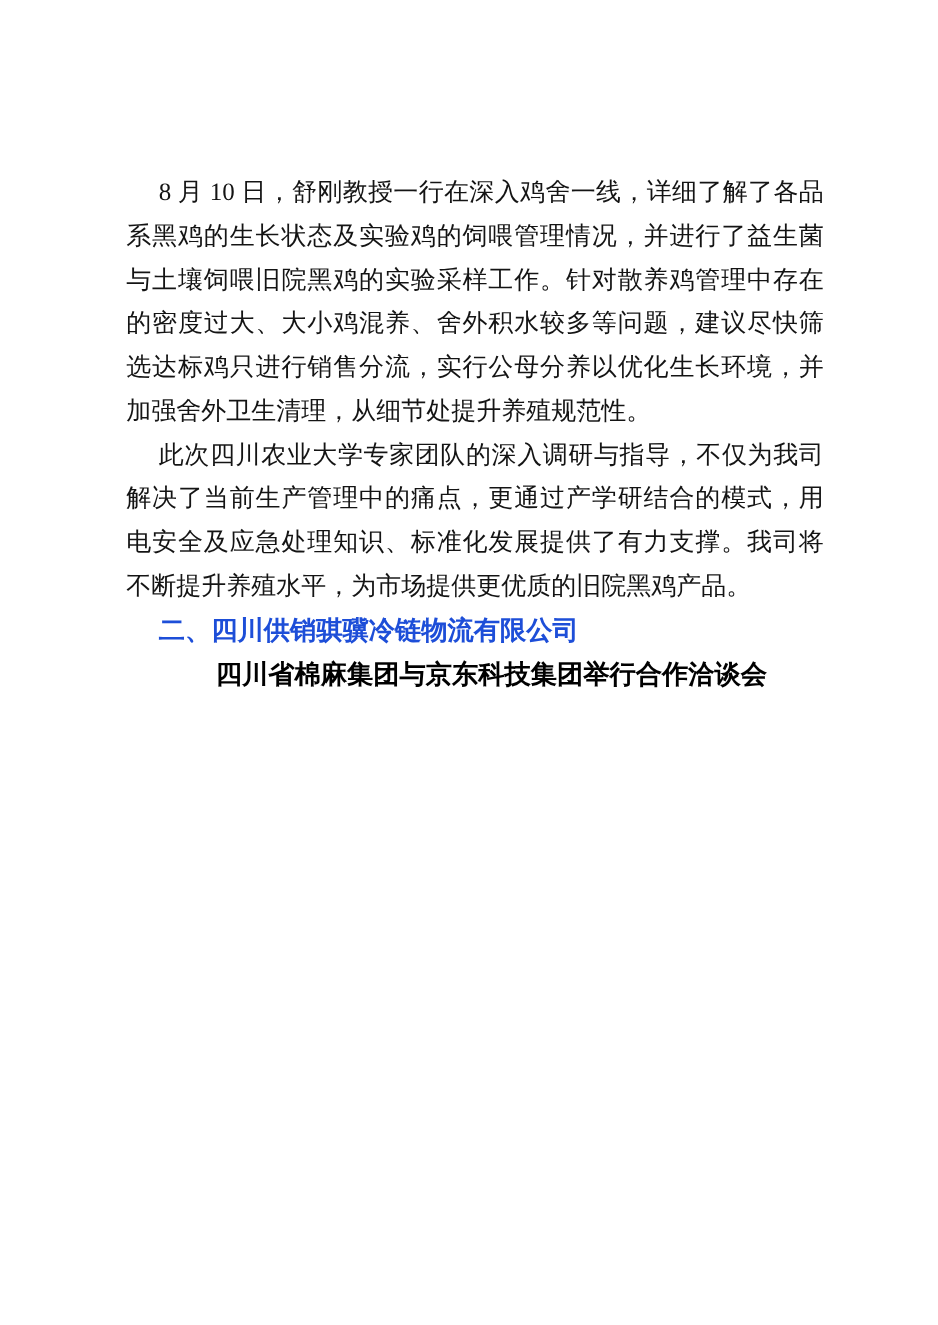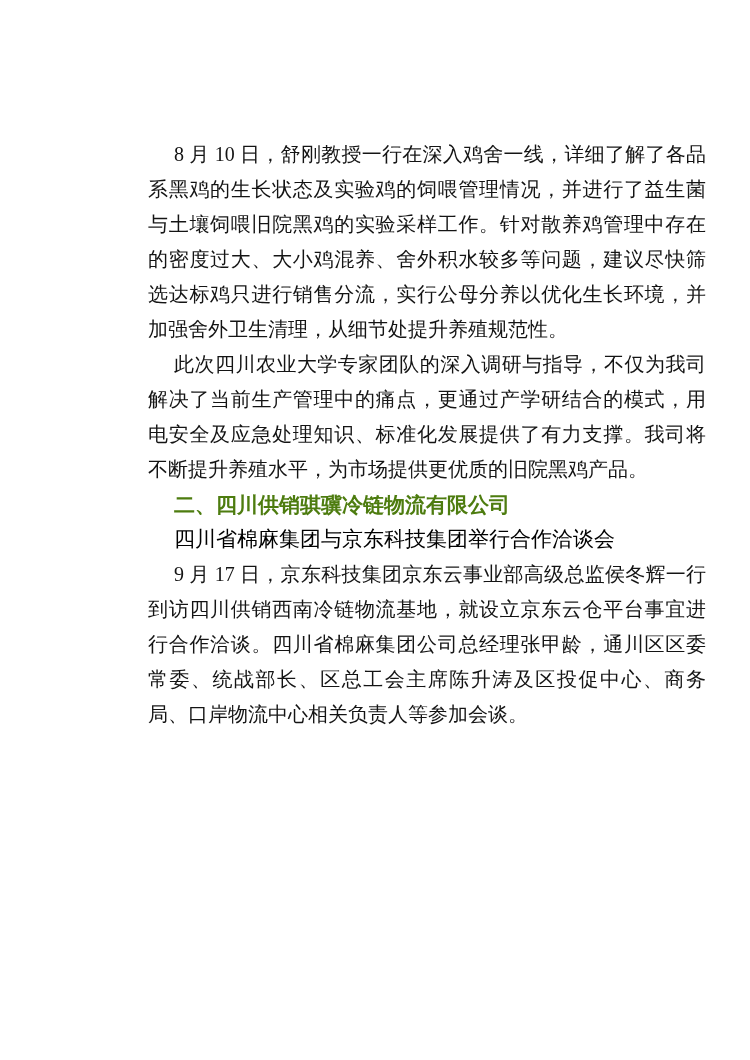--- a/index.html
+++ b/index.html
@@ -32,35 +32,34 @@
     text-indent: 26px;
   }
   .doc-body p.para {
     font-family: "Liberation Serif", serif;
     font-weight: normal;
   }
   .doc-body p.h1 {
     font-family: "Liberation Sans", sans-serif;
     font-weight: bold;
     font-size: 21px;
-    color: #4d7c0f;
+    color: #1d4ed8;
     text-align: left;
   }
   .doc-body p.h2 {
     font-family: "Liberation Serif", serif;
-    font-weight: normal;
+    font-weight: bold;
     font-size: 21px;
     color: #000000;
-    text-align: left;
+    text-align: center;
   }
 </style>
 </head>
 <body>
 
 <div class="page">
-  <div class="doc-body" style="color: rgb(20, 20, 20); margin-left: 47px;">
+  <div class="doc-body" style="color: rgb(20, 20, 20);">
       <p class="para">8 月 10 日，舒刚教授一行在深入鸡舍一线，详细了解了各品系黑鸡的生长状态及实验鸡的饲喂管理情况，并进行了益生菌与土壤饲喂旧院黑鸡的实验采样工作。针对散养鸡管理中存在的密度过大、大小鸡混养、舍外积水较多等问题，建议尽快筛选达标鸡只进行销售分流，实行公母分养以优化生长环境，并加强舍外卫生清理，从细节处提升养殖规范性。</p>
       <p class="para">此次四川农业大学专家团队的深入调研与指导，不仅为我司解决了当前生产管理中的痛点，更通过产学研结合的模式，用电安全及应急处理知识、标准化发展提供了有力支撑。我司将不断提升养殖水平，为市场提供更优质的旧院黑鸡产品。</p>
       <p class="h1">二、四川供销骐骥冷链物流有限公司</p>
       <p class="h2">四川省棉麻集团与京东科技集团举行合作洽谈会</p>
-      <p class="para">9 月 17 日，京东科技集团京东云事业部高级总监侯冬辉一行到访四川供销西南冷链物流基地，就设立京东云仓平台事宜进行合作洽谈。四川省棉麻集团公司总经理张甲龄，通川区区委常委、统战部长、区总工会主席陈升涛及区投促中心、商务局、口岸物流中心相关负责人等参加会谈。</p>
     </div>
 </div>
 
 </body></html>

